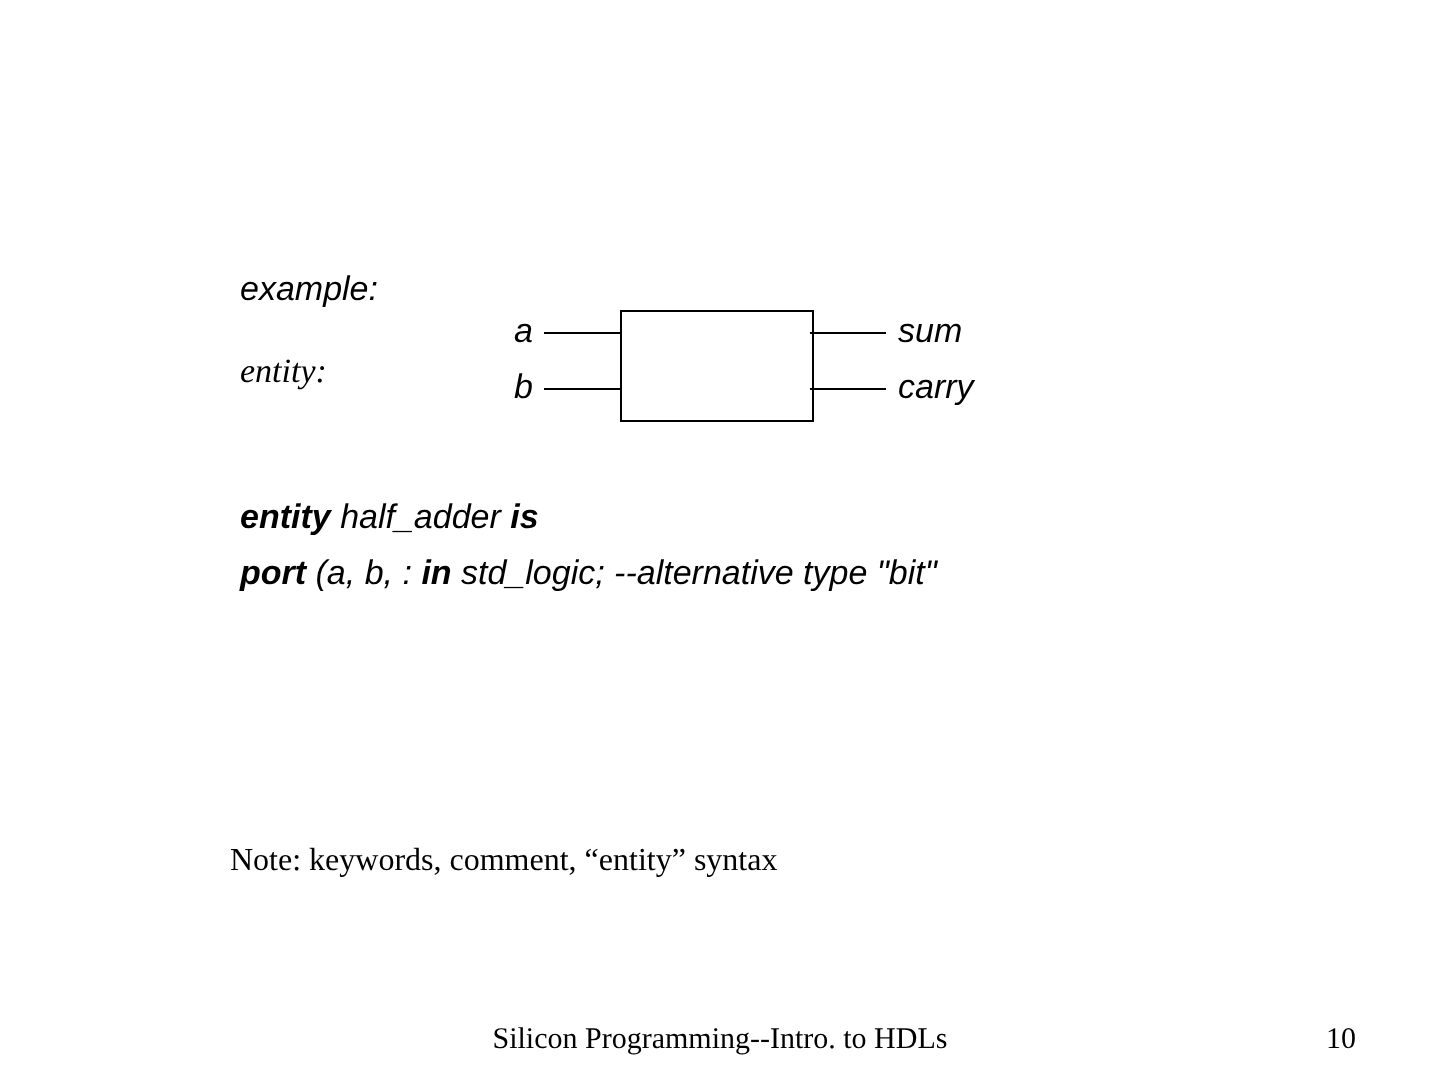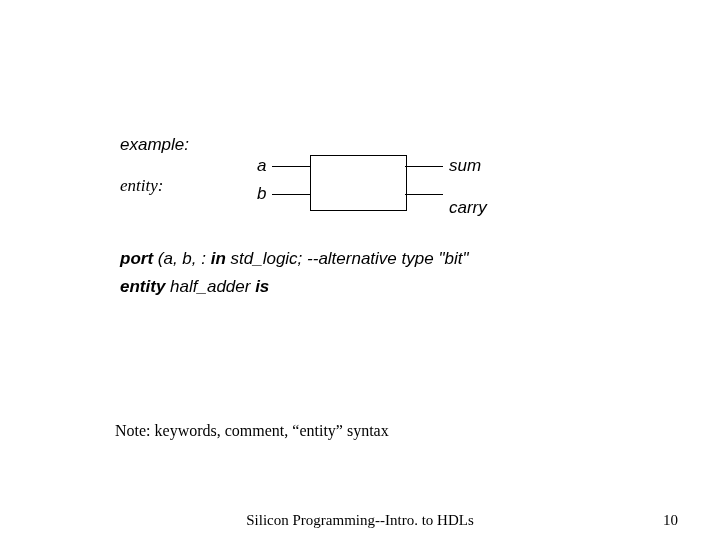--- a/index.html
+++ b/index.html
@@ -63,21 +63,21 @@
   .wire.s-out { left: 190px; top: 11px; width: 38px; }
   .wire.c-out { left: 190px; top: 39px; width: 38px; }
   .io-label {
     position: absolute;
     font-size: 17px;
     font-family: Arial, Helvetica, sans-serif;
   }
   .lbl-a     { left: 42px;  top: 1px; }
   .lbl-b     { left: 42px;  top: 29px; }
   .lbl-sum   { left: 234px; top: 1px; }
-  .lbl-carry { left: 234px; top: 43px; }
+  .lbl-carry { left: 234px; top: 29px; }
   .code-block {
     margin-top: 12px;
   }
   .code-line {
     font-size: 17px;
     line-height: 1.65;
     white-space: nowrap;
     font-family: Arial, Helvetica, sans-serif;
   }
   .indent { padding-left: 28px; }
@@ -124,24 +124,24 @@
       <div class="wire c-out"></div>
       <div class="io-label lbl-a">a</div>
       <div class="io-label lbl-b">b</div>
       <div class="io-label lbl-sum">sum</div>
       <div class="io-label lbl-carry">carry</div>
     </div>
   </div>
 
   <div class="code-block">
     <div class="code-line">
-      <span class="bold">port</span><span> (a, b, : </span><span class="bold">in</span><span> std_logic;  --alternative type "bit"</span>
+      <span class="bold">entity</span><span> half_adder </span><span class="bold">is</span>
     </div>
     <div class="code-line">
-      <span class="bold">entity</span><span> half_adder </span><span class="bold">is</span>
+      <span class="bold">port</span><span> (a, b, : </span><span class="bold">in</span><span> std_logic;  --alternative type "bit"</span>
     </div>
   </div>
 
 </div>
 
 <div class="note">Note:  keywords, comment, “entity” syntax</div>
 
 <div class="footer">
   <div class="footer-title">Silicon Programming--Intro. to HDLs</div>
   <div class="footer-page">10</div>

